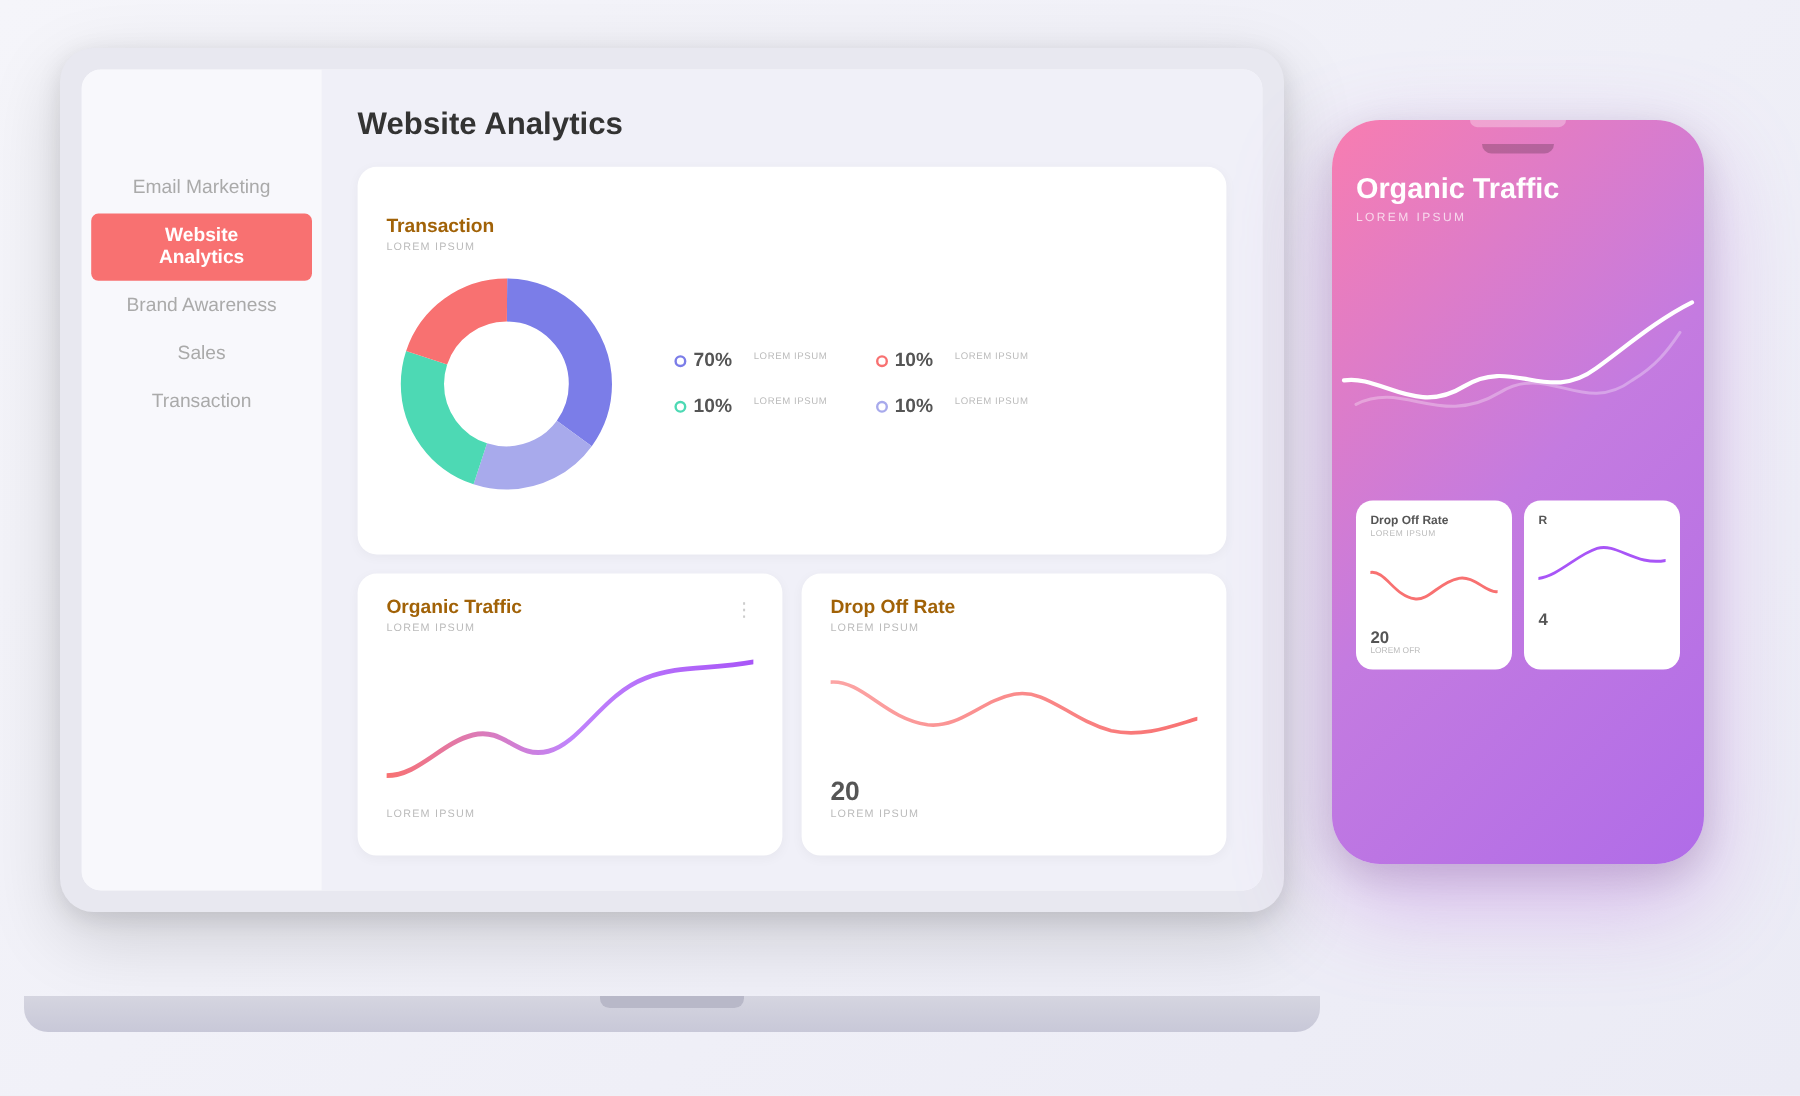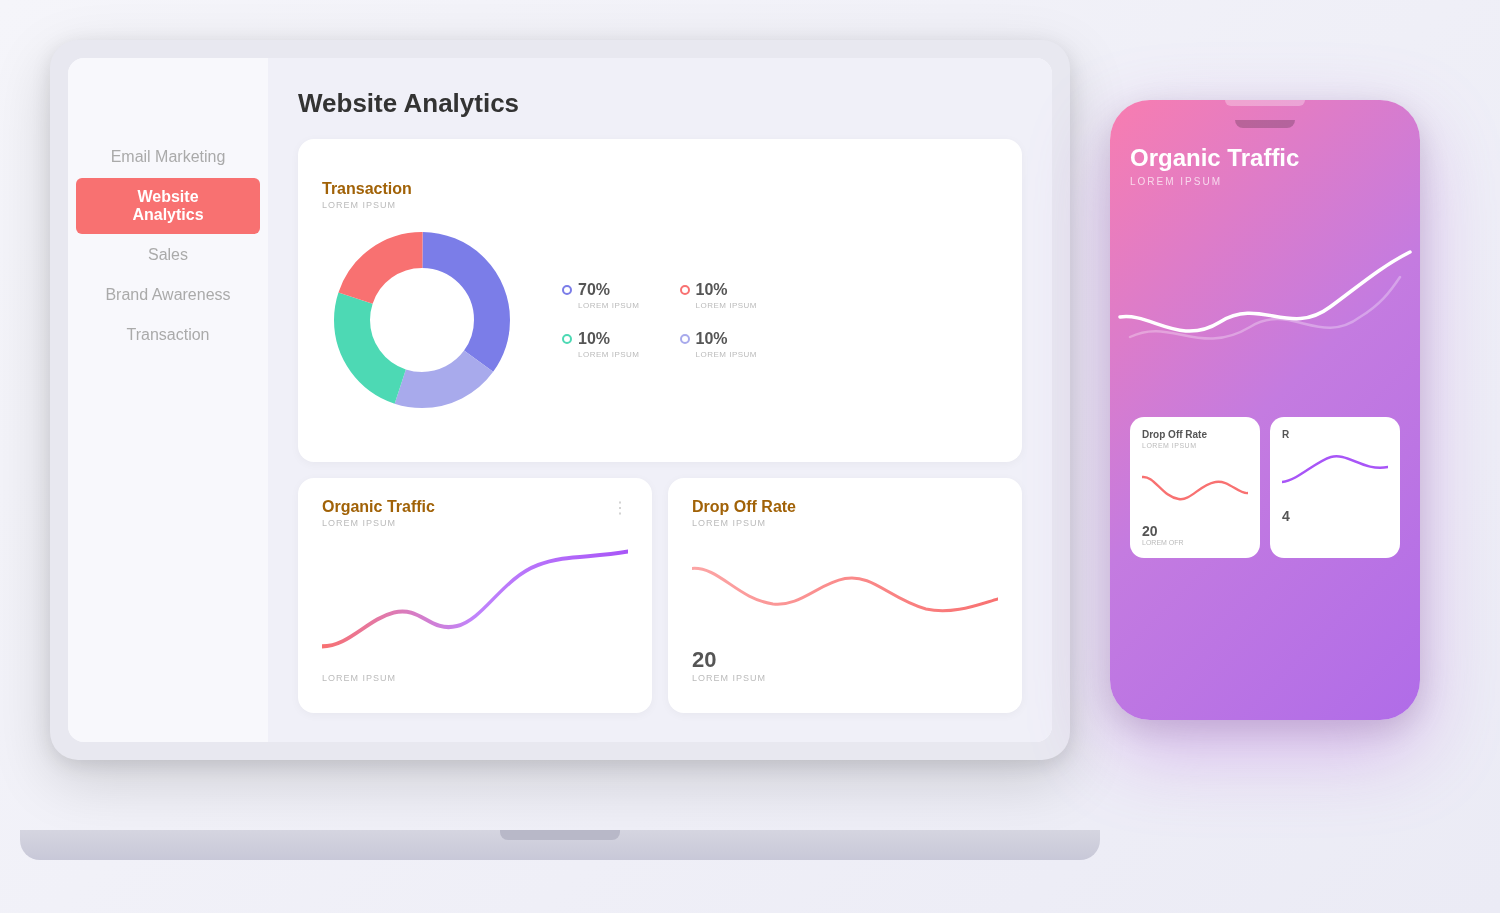--- a/index.html
+++ b/index.html
@@ -178,21 +178,21 @@
 
     .donut-legend {
       margin-left: 40px;
       display: grid;
       grid-template-columns: 1fr 1fr;
       gap: 20px 40px;
     }
 
     .legend-item {
       display: flex;
-      flex-direction: column;
+      flex-direction: row;
       gap: 2px;
     }
 
     .legend-value {
       font-size: 16px;
       font-weight: 600;
       color: #555;
       display: flex;
       align-items: center;
       gap: 6px;
@@ -382,24 +382,24 @@
       <div class="laptop-screen">
 
         <div class="sidebar">
           <div class="sidebar-item">
             <span>Email Marketing</span>
           </div>
           <div class="sidebar-item active">
             <span>Website Analytics</span>
           </div>
           <div class="sidebar-item">
-            <span>Sales</span>
+            <span>Brand Awareness</span>
           </div>
           <div class="sidebar-item">
-            <span>Brand Awareness</span>
+            <span>Sales</span>
           </div>
           <div class="sidebar-item">
             <span>Transaction</span>
           </div>
         </div>
 
         <div class="main-content">
           <div class="page-title">Website Analytics</div>
 
           <div class="cards-grid">

